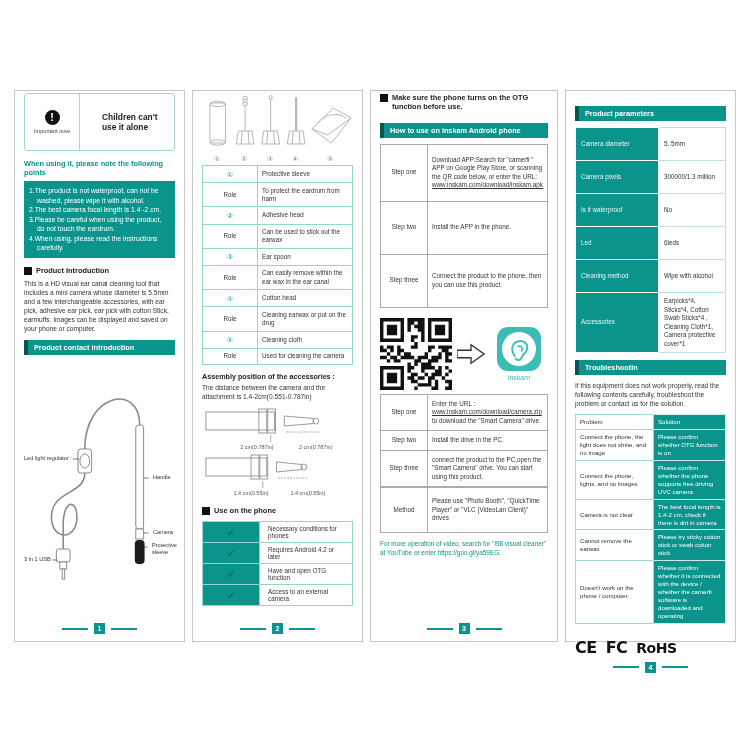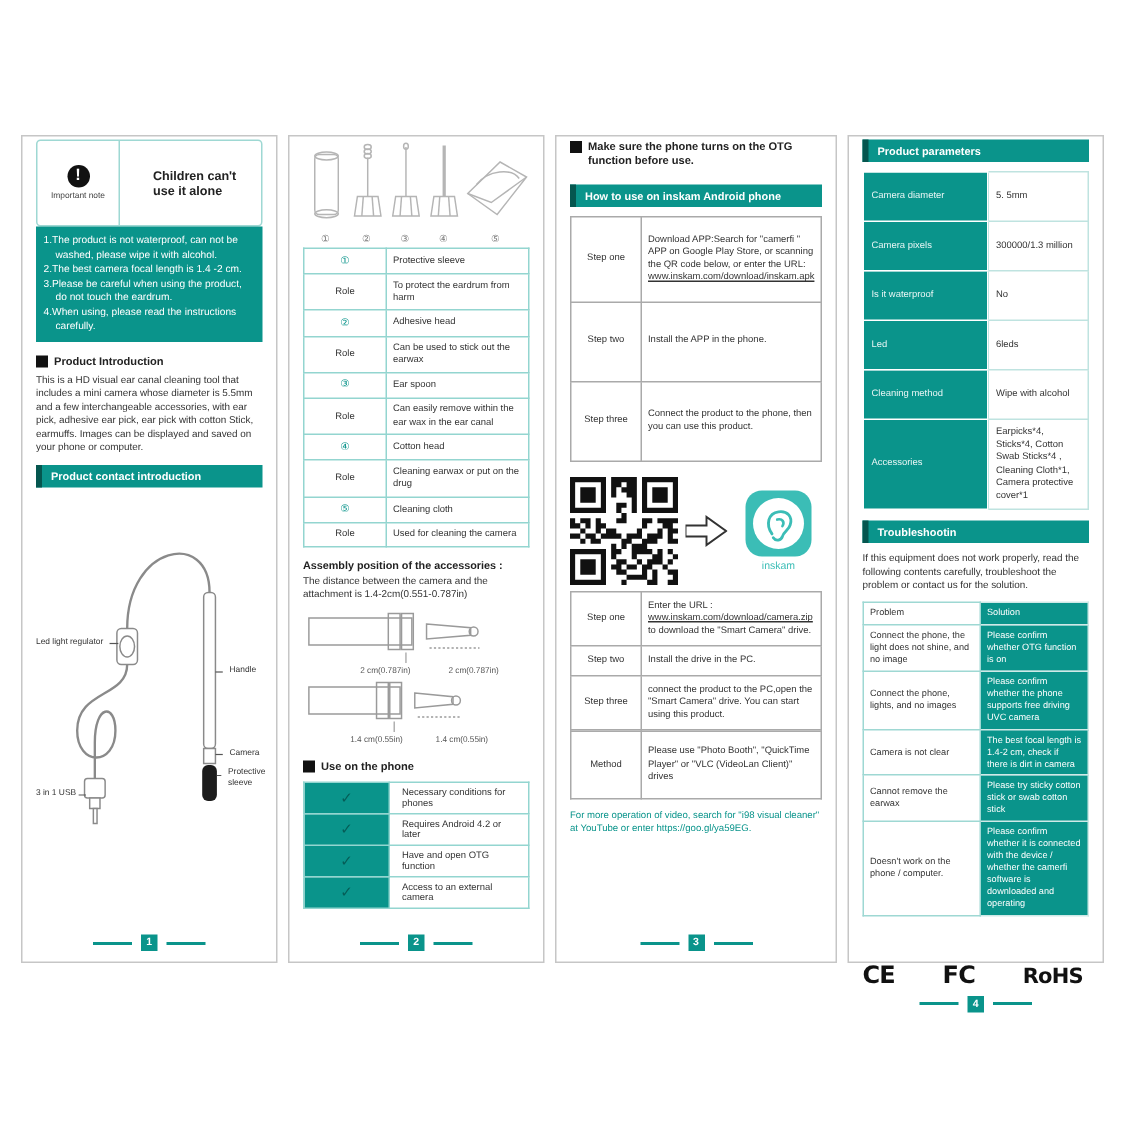--- a/index.html
+++ b/index.html
@@ -64,38 +64,39 @@
   .footnote{color:#0a948b;font-size:6.4px;line-height:1.4;margin-top:7px;}
   
   .param-table{border:1px solid #0a948b;}
   .param-table td{font-size:6.3px;line-height:1.35;padding:4px 5px;}
   .param-table td.key{width:72px;background:#0a948b;color:#e8f6f5;border:1px solid #fff;height:24px;}
   .param-table td.val{border:1px solid #bfe3e0;color:#333;}
   .tr-table{border:1px solid #0a948b;}
   .tr-table td{font-size:6.1px;line-height:1.3;padding:3px 4px;}
   .tr-table td.prob{border:1px solid #9ed8d3;color:#333;width:52%;}
   .tr-table td.sol{background:#0a948b;color:#fff;border:1px solid #cfe9e7;}
-  .certs{display:flex;justify-content:space-between;align-items:baseline;gap:9px;margin-top:29px;padding-right:4px;}
+  .certs{display:flex;justify-content:flex-start;align-items:baseline;gap:9px;margin-top:14px;padding-right:4px;}
   .cert{font-weight:bold;font-size:16px;font-family:"DejaVu Sans",sans-serif;letter-spacing:-0.5px;color:#111;}
   .cert.rohs{font-size:14px;}
 </style>
 </head>
 <body>
 
 <div class="sheet">
 
   <div class="panel">
     <div class="notebox">
       <div class="left">
         <div class="icon-exclaim">!</div>
         <div class="lbl">Important note</div>
       </div>
       <div class="right">Children can't use it alone</div>
     </div>
 
+    <div class="warn-h">When using it, please note the following points</div>
 
     <div class="notes">
       <div>1.The product is not waterproof, can not be washed, please wipe it with alcohol.</div>
       <div>2.The best camera focal length is 1.4 -2 cm.</div>
       <div>3.Please be careful when using the product, do not touch the eardrum.</div>
       <div>4.When using, please read the instructions carefully.</div>
     </div>
 
     <div class="sec-h">
       <span class="sq"></span>
@@ -371,21 +372,21 @@
     <div class="footnote">For more operation of video, search for "i98 visual cleaner" at YouTube or enter https://goo.gl/ya59EG.</div>
 
     <div class="pagemark">
       <span class="dash"></span>
       <span class="num">3</span>
       <span class="dash"></span>
     </div>
   </div>
 
   <div class="panel">
-    <div class="bar-h" style="margin-top:0;">Product parameters</div>
+    <div class="bar-h" style="margin-top:13px;">Product parameters</div>
 
     <table class="param-table">
       <tbody>
           <tr>
             <td class="key">Camera diameter</td>
             <td class="val">5. 5mm</td>
           </tr>
       <tr>
             <td class="key">Camera pixels</td>
             <td class="val">300000/1.3 million</td>

